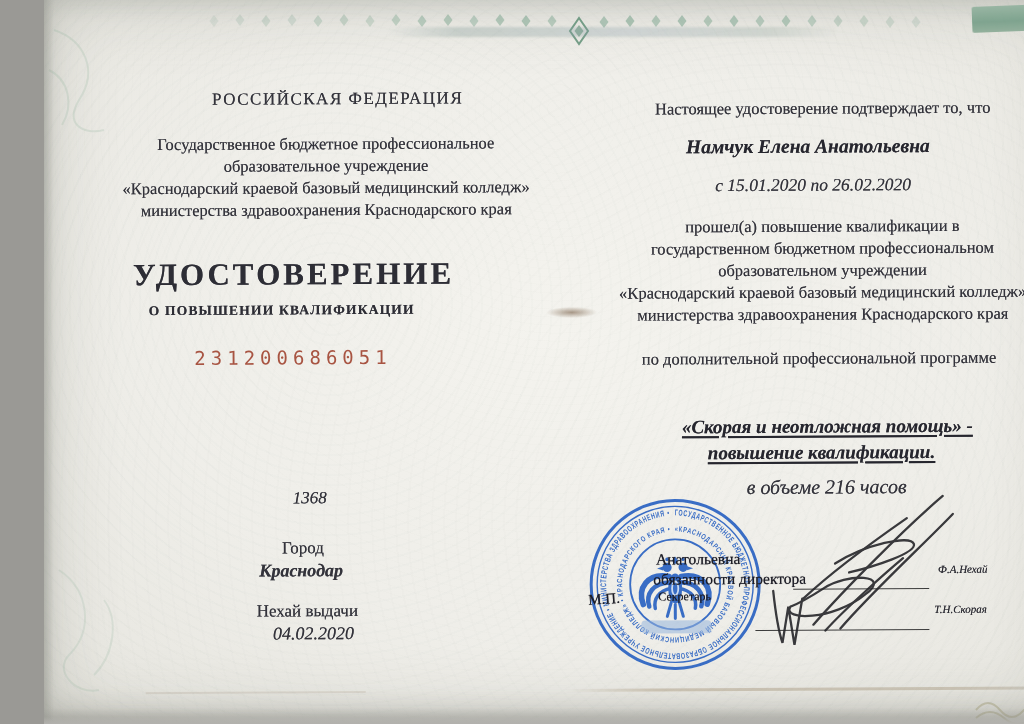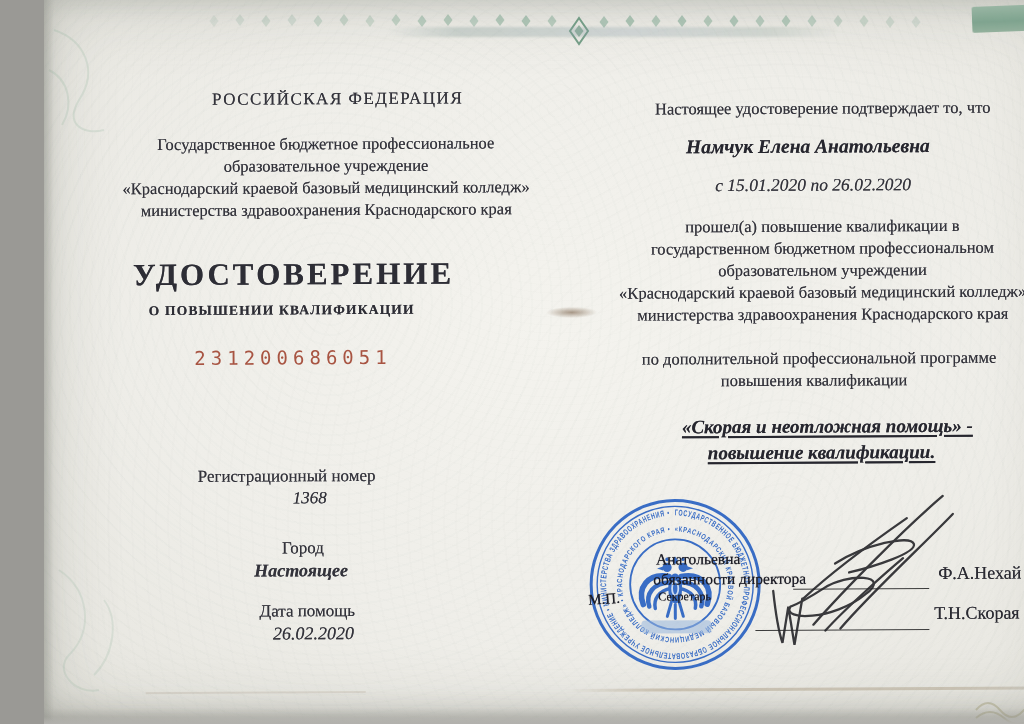--- a/index.html
+++ b/index.html
@@ -21,21 +21,21 @@
       repeating-radial-gradient(circle at 50% 15%, rgba(150,160,145,.035) 0 1px, transparent 1px 8px);
   }
   .abs{position:absolute;}
   .cline{position:absolute; transform:translateX(-50%); white-space:nowrap; text-shadow:0 0 .6px rgba(45,45,55,.75);}
   .ital{font-style:italic;}
   .bold{font-weight:bold;}
   .uline{text-decoration:underline; text-underline-offset:3px; text-decoration-thickness:1.5px;}
   .content{position:absolute; inset:0; transform:rotate(-0.3deg);}
   .sigline{position:absolute; height:0; border-top:1.5px solid #3c3c3c;}
   .rolelabel{position:absolute; white-space:nowrap; color:#1d1d26; text-shadow:0 0 .7px rgba(20,20,30,.8);}
-  .signame{position:absolute; white-space:nowrap; font-size:18px; color:#2a2a32; text-shadow:0 0 .5px rgba(30,30,40,.7);}
+  .signame{position:absolute; white-space:nowrap; font-style:italic; font-size:11px; color:#2a2a32; text-shadow:0 0 .5px rgba(30,30,40,.7);}
   .bottom-band{
     position:absolute; left:0; right:0; bottom:0; height:16px;
     background:linear-gradient(180deg, rgba(150,150,144,0) 0%, rgba(150,150,144,.35) 55%, #b2b1ad 100%);
   }
   .left-band{
     position:absolute; left:0; top:0; bottom:0; width:10px;
     background:linear-gradient(90deg, rgba(130,132,124,.30), rgba(130,132,124,0));
   }
   .crease{position:absolute; filter:blur(.7px);}
   .smudge{
@@ -127,47 +127,46 @@
     <div class="cline" style="left:283px; top:133px; font-size:16.5px;">Государственное бюджетное профессиональное</div>
     <div class="cline" style="left:283px; top:155px; font-size:16.5px;">образовательное учреждение</div>
     <div class="cline" style="left:283px; top:177px; font-size:16.5px;">«Краснодарский краевой базовый медицинский колледж»</div>
     <div class="cline" style="left:283px; top:199px; font-size:16.5px;">министерства здравоохранения Краснодарского края</div>
 
     <div class="cline bold" style="left:250px; top:255px; font-size:31px; letter-spacing:3px; color:#2d2d35;">УДОСТОВЕРЕНИЕ</div>
     <div class="cline bold" style="left:238px; top:301px; font-size:13.5px; letter-spacing:1.2px; color:#2d2d35;">О ПОВЫШЕНИИ КВАЛИФИКАЦИИ</div>
 
     <div class="cline" style="left:249px; top:345px; font-size:19px; letter-spacing:5px; color:#a85442; font-family:'DejaVu Sans Mono', monospace; text-shadow:none;">231200686051</div>
 
-    <div class="cline" style="left:242px; top:465px; font-size:17px;">Регистрационный номер</div>
     <div class="cline ital" style="left:265px; top:487px; font-size:17px;">1368</div>
 
     <div class="cline" style="left:258px; top:537px; font-size:17px;">Город</div>
-    <div class="cline ital bold" style="left:256px; top:559px; font-size:18px;">Настоящее</div>
-
-    <div class="cline" style="left:262px; top:600px; font-size:17px;">Дата помощь</div>
-    <div class="cline ital" style="left:268px; top:622px; font-size:18px;">26.02.2020</div>
+    <div class="cline ital bold" style="left:256px; top:559px; font-size:18px;">Краснодар</div>
+
+    <div class="cline" style="left:262px; top:600px; font-size:17px;">Нехай выдачи</div>
+    <div class="cline ital" style="left:268px; top:622px; font-size:18px;">04.02.2020</div>
 
     <div class="cline" style="left:780px; top:100px; font-size:16.5px;">Настоящее удостоверение подтверждает то, что</div>
 
     <div class="cline ital bold" style="left:765px; top:137px; font-size:19.5px; color:#26262e;">Намчук Елена Анатольевна</div>
 
     <div class="cline ital" style="left:770px; top:176px; font-size:17.5px;">с 15.01.2020 по 26.02.2020</div>
 
     <div class="cline" style="left:779px; top:218px; font-size:16.5px;">прошел(а) повышение квалификации в</div>
     <div class="cline" style="left:779px; top:240px; font-size:16.5px;">государственном бюджетном профессиональном</div>
     <div class="cline" style="left:779px; top:262px; font-size:16.5px;">образовательном учреждении</div>
     <div class="cline" style="left:779px; top:284px; font-size:16.5px;">«Краснодарский краевой базовый медицинский колледж»</div>
     <div class="cline" style="left:779px; top:306px; font-size:16.5px;">министерства здравоохранения Краснодарского края</div>
 
     <div class="cline" style="left:775px; top:350px; font-size:16.5px;">по дополнительной профессиональной программе</div>
-    <div class="cline" style="left:770px; top:372px; font-size:16.5px;">повышения квалификации</div>
 
     <div class="cline ital bold uline" style="left:783px; top:417px; font-size:19px; color:#26262e;">«Скорая и неотложная помощь» -</div>
     <div class="cline ital bold uline" style="left:777px; top:443px; font-size:19px; color:#26262e;">повышение квалификации.</div>
 
+    <div class="cline ital" style="left:782px; top:477px; font-size:20px;">в объеме 216 часов</div>
 
     <svg class="abs" style="left:542px; top:497px;" width="176" height="176" viewBox="0 0 176 176">
       <defs>
         <path id="sealOuterPath" d="M88 19 A69 69 0 1 1 87.9 19"></path>
         <path id="sealInnerPath" d="M88 35 A53 53 0 1 1 87.9 35"></path>
       </defs>
       <g opacity=".92">
         <circle cx="88" cy="88" r="84" fill="none" stroke="#2a62c2" stroke-width="3"></circle>
         <circle cx="88" cy="88" r="78" fill="none" stroke="#2a62c2" stroke-width="1.4"></circle>
         <circle cx="88" cy="88" r="45" fill="none" stroke="#2a62c2" stroke-width="1.8"></circle>

